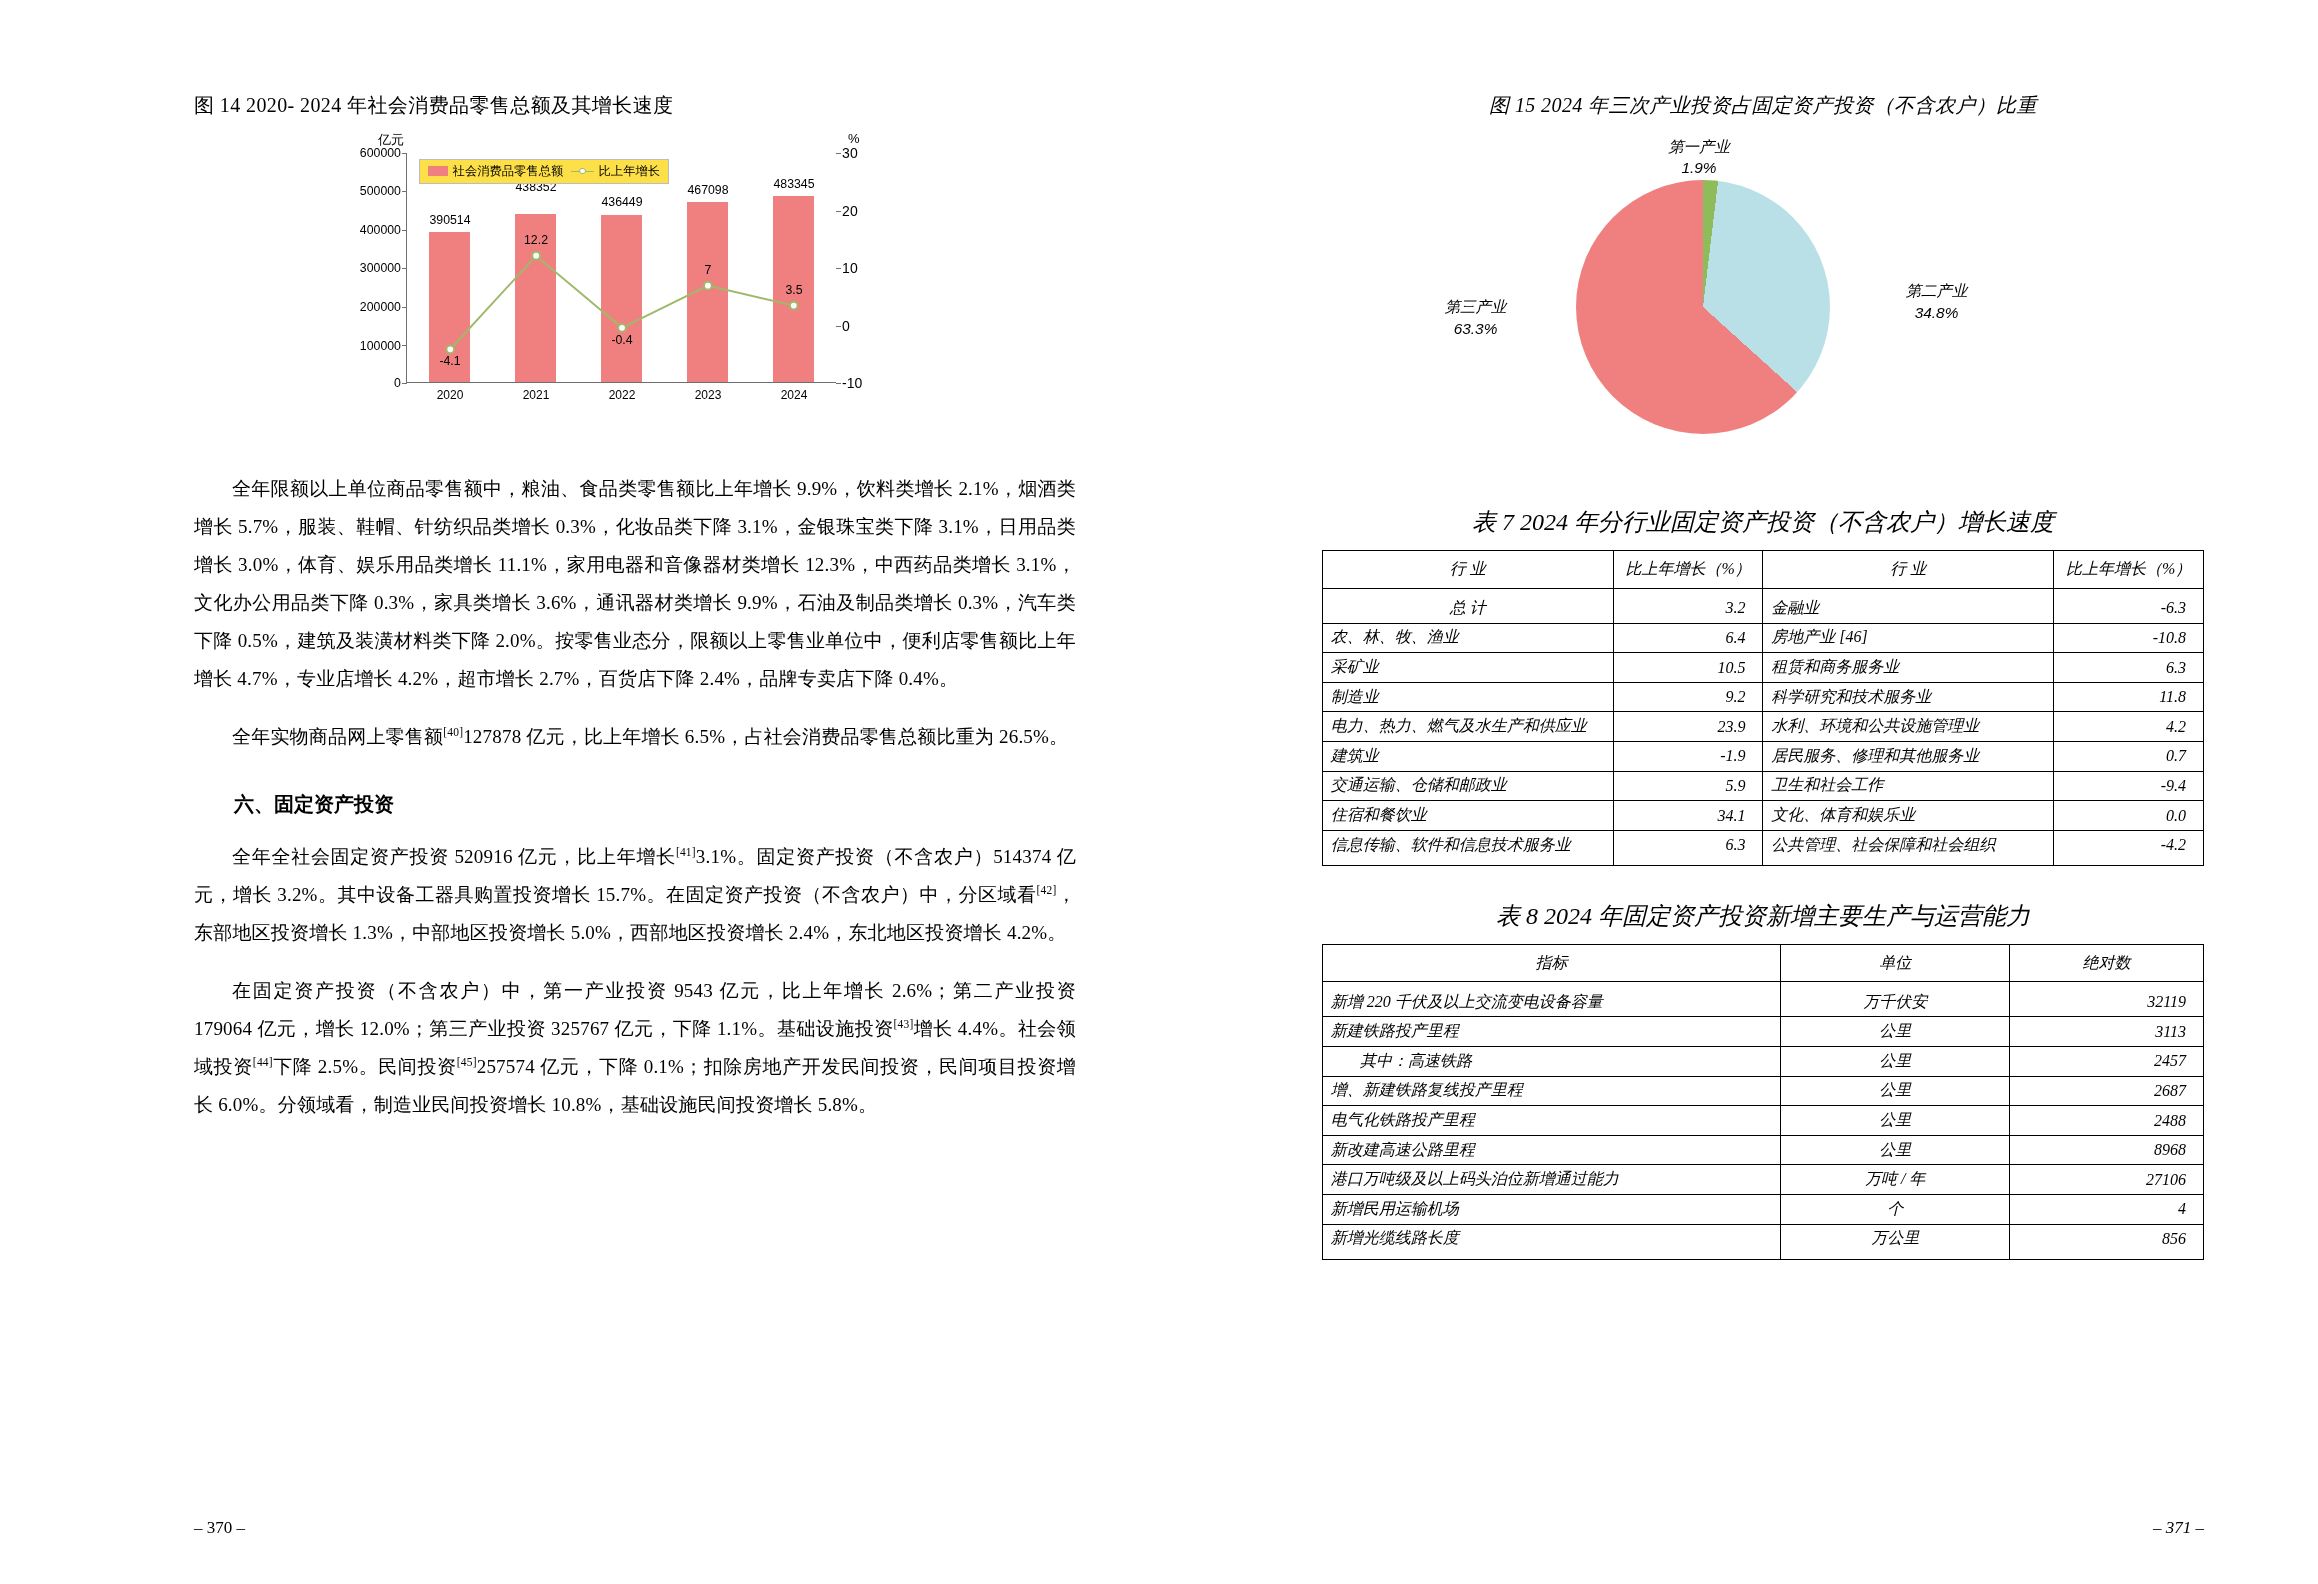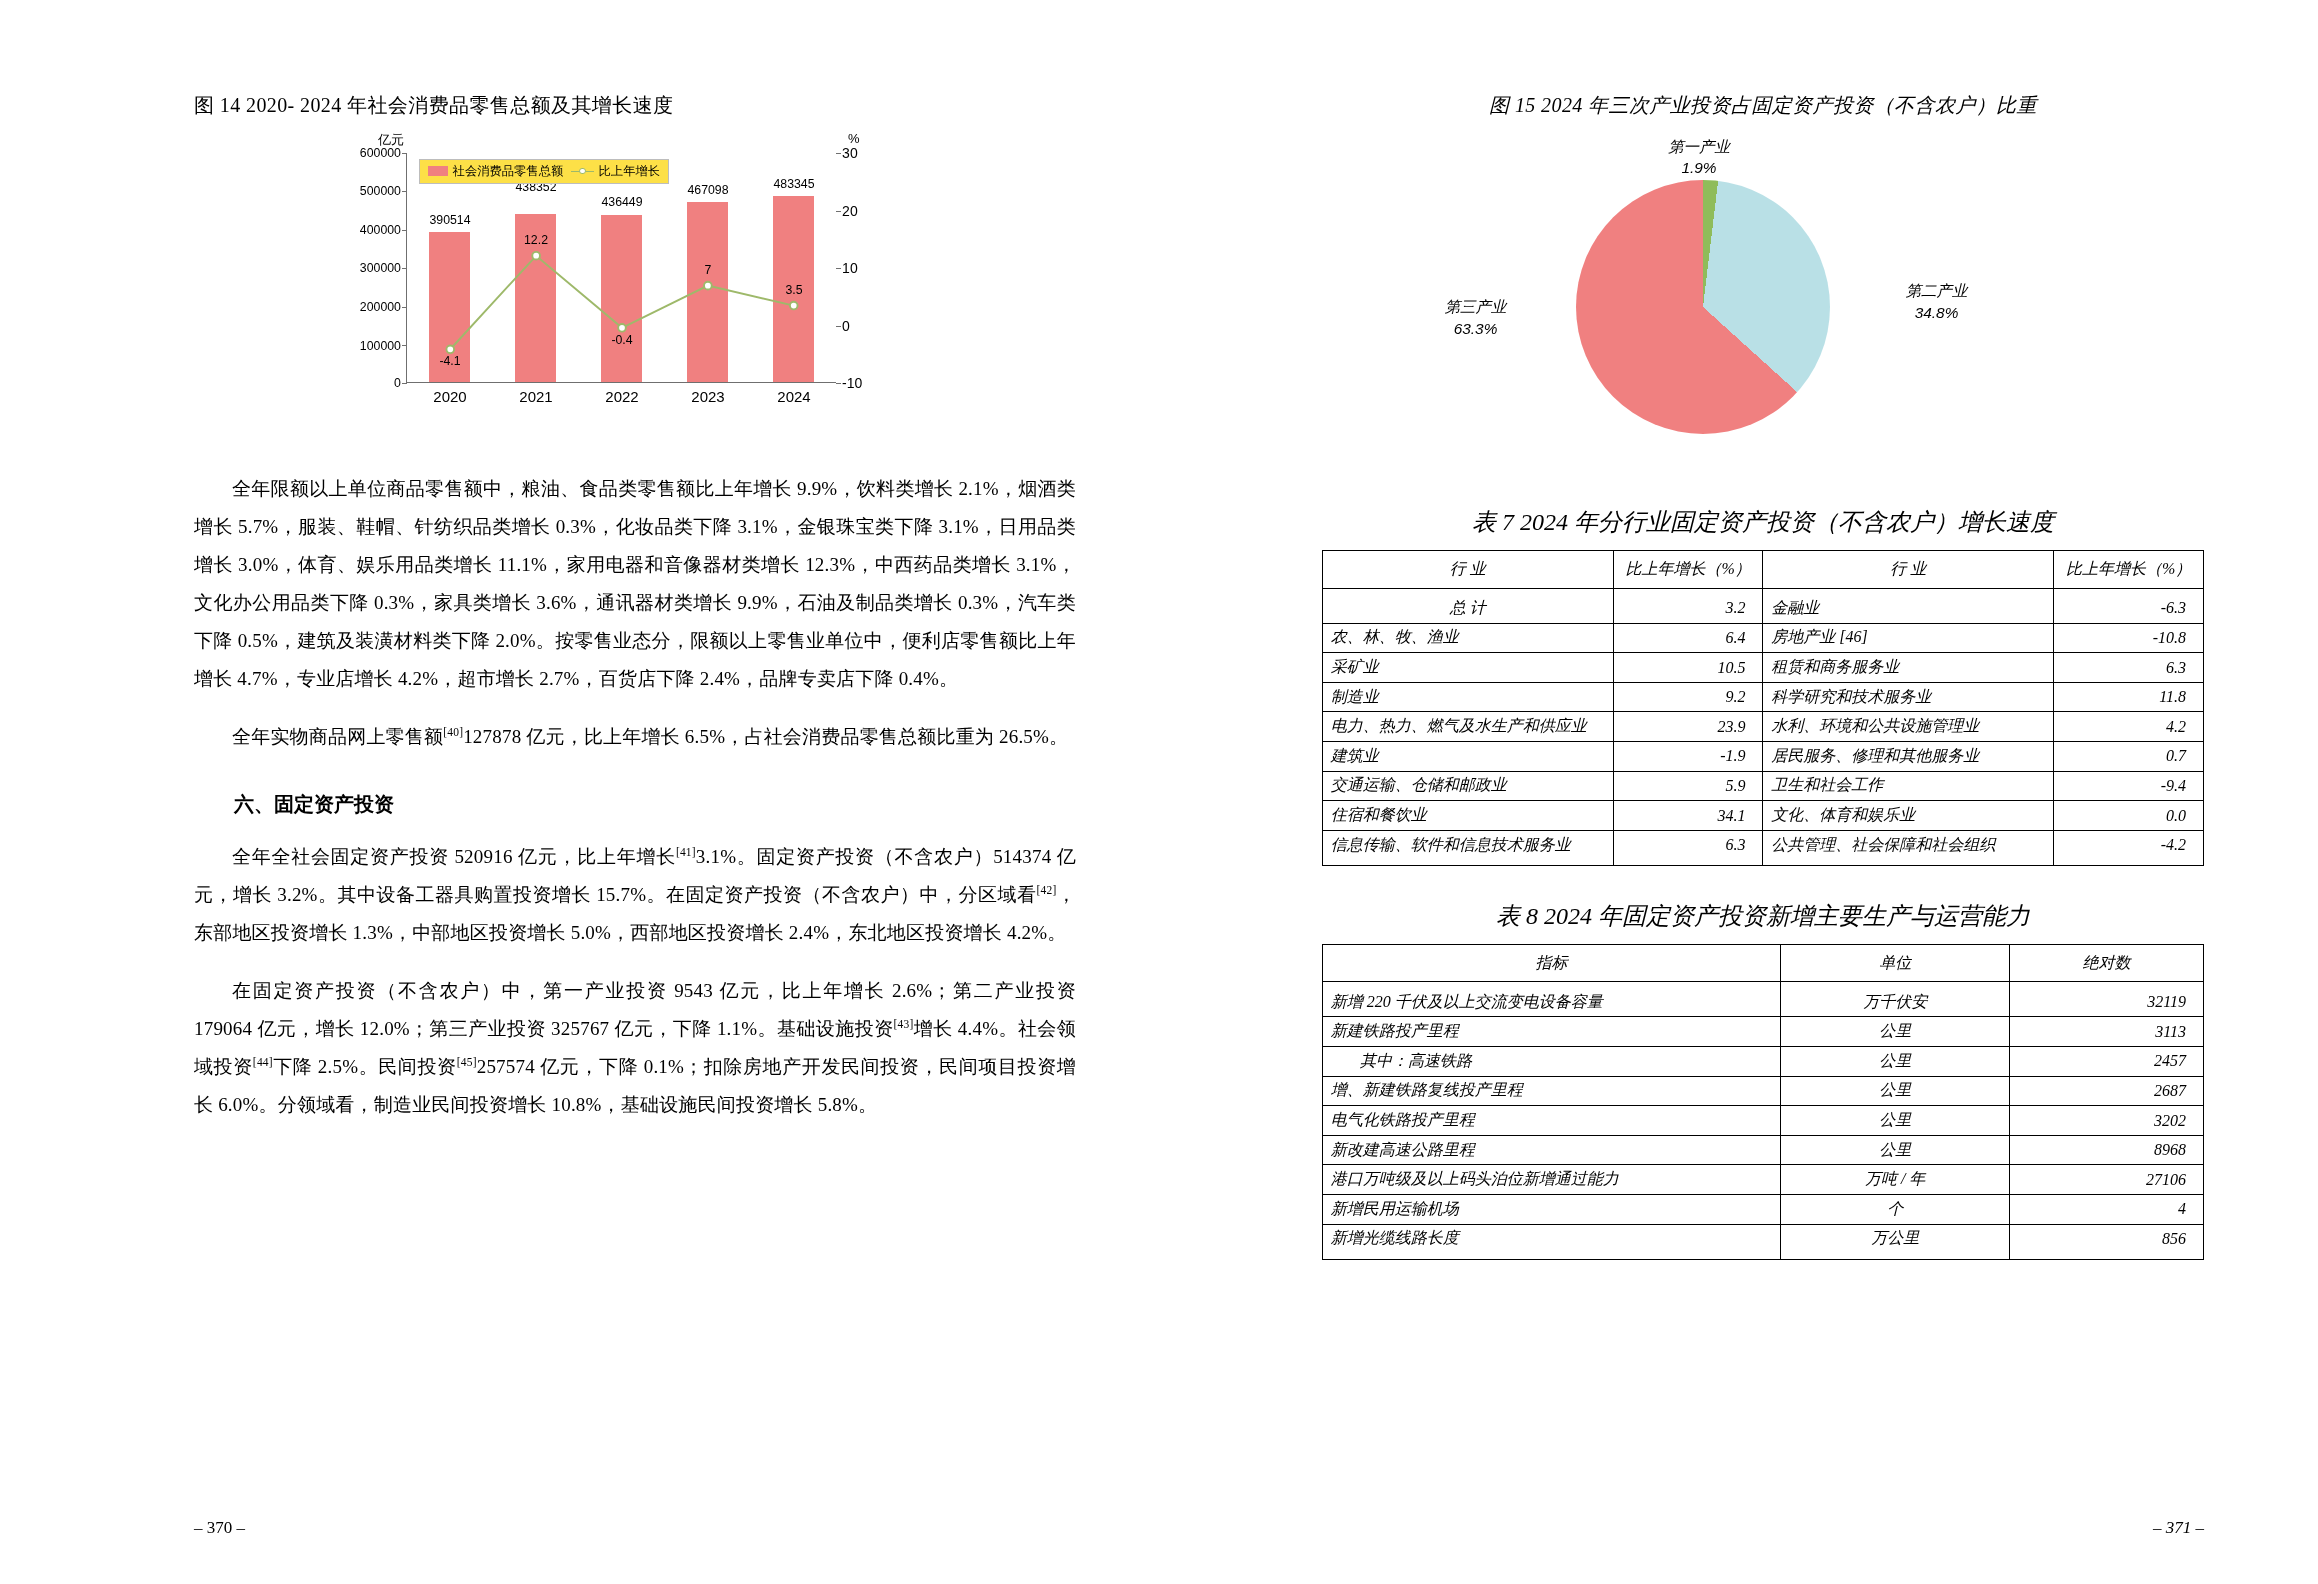--- a/index.html
+++ b/index.html
@@ -95,21 +95,21 @@
     font-size: 12.3px;
     font-family: "Liberation Sans", sans-serif;
     transform: translateX(-50%);
     white-space: nowrap;
   }
   .xtick {
     position: absolute;
     top: 100%;
     transform: translateX(-50%);
     margin-top: 6.1px;
-    font-size: 15px;
+    font-size: 12px;
     font-family: "Liberation Sans", sans-serif;
   }
   .legend {
     position: absolute;
     left: 12.3px;
     top: 6.1px;
     display: flex;
     align-items: center;
     gap: 7.7px;
     font-size: 12.3px;
@@ -439,21 +439,21 @@
         <td class="num">2457</td>
       </tr>
       <tr>
         <td class="name">增、新建铁路复线投产里程</td>
         <td class="ctr">公里</td>
         <td class="num">2687</td>
       </tr>
       <tr>
         <td class="name">电气化铁路投产里程</td>
         <td class="ctr">公里</td>
-        <td class="num">3202</td>
+        <td class="num">2488</td>
       </tr>
       <tr>
         <td class="name">新改建高速公路里程</td>
         <td class="ctr">公里</td>
         <td class="num">8968</td>
       </tr>
       <tr>
         <td class="name">港口万吨级及以上码头泊位新增通过能力</td>
         <td class="ctr">万吨 / 年</td>
         <td class="num">27106</td>

